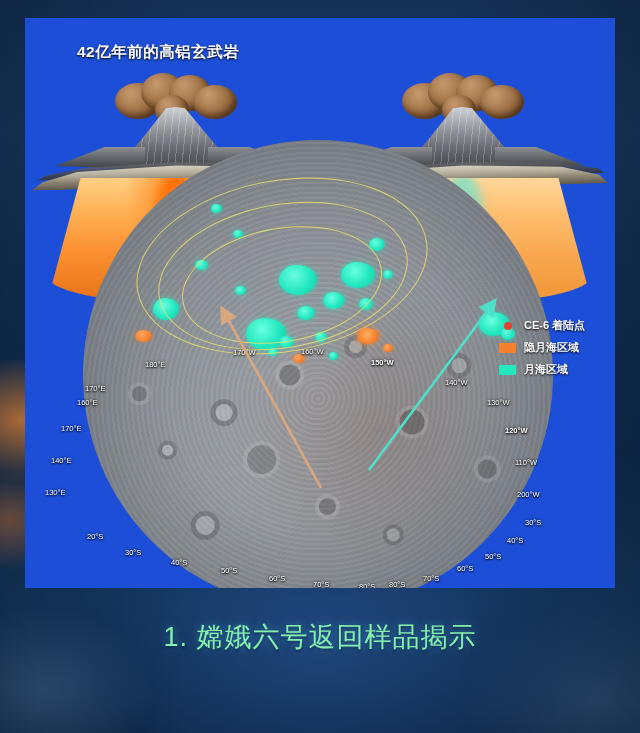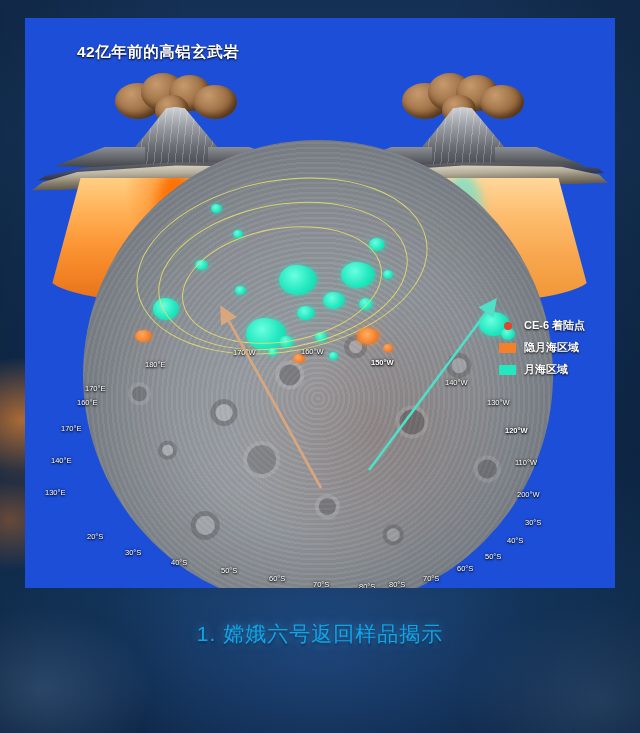--- a/index.html
+++ b/index.html
@@ -144,21 +144,21 @@
   
   #legend{position:absolute;left:474px;top:300px;width:118px;}
   .legend-row{display:flex;align-items:center;margin-bottom:7px;}
   .legend-swatch{width:17px;height:10px;margin-right:8px;flex:0 0 auto;}
   .legend-swatch.dot{width:8px;height:8px;border-radius:50%;margin-left:5px;margin-right:12px;}
   .legend-text{color:#fff;font-size:11px;font-weight:bold;white-space:nowrap;
       text-shadow:0 1px 2px #000;}
 
   
   #caption{position:absolute;left:0;right:0;top:620px;text-align:center;}
-  .caption-line{color:#0ea5e9;font-size:21px;line-height:1.30;letter-spacing:1px;
+  .caption-line{color:#86efac;font-size:27px;line-height:1.30;letter-spacing:1px;
       text-shadow:0 0 10px rgba(70,170,230,.65),0 2px 3px rgba(0,10,30,.6);}
 </style>
 </head>
 <body>
 
 <div id="bg"></div>
 
 <div id="figure">
 
   <div class="fig-heading" id="heading-left">42亿年前的高铝玄武岩</div>

